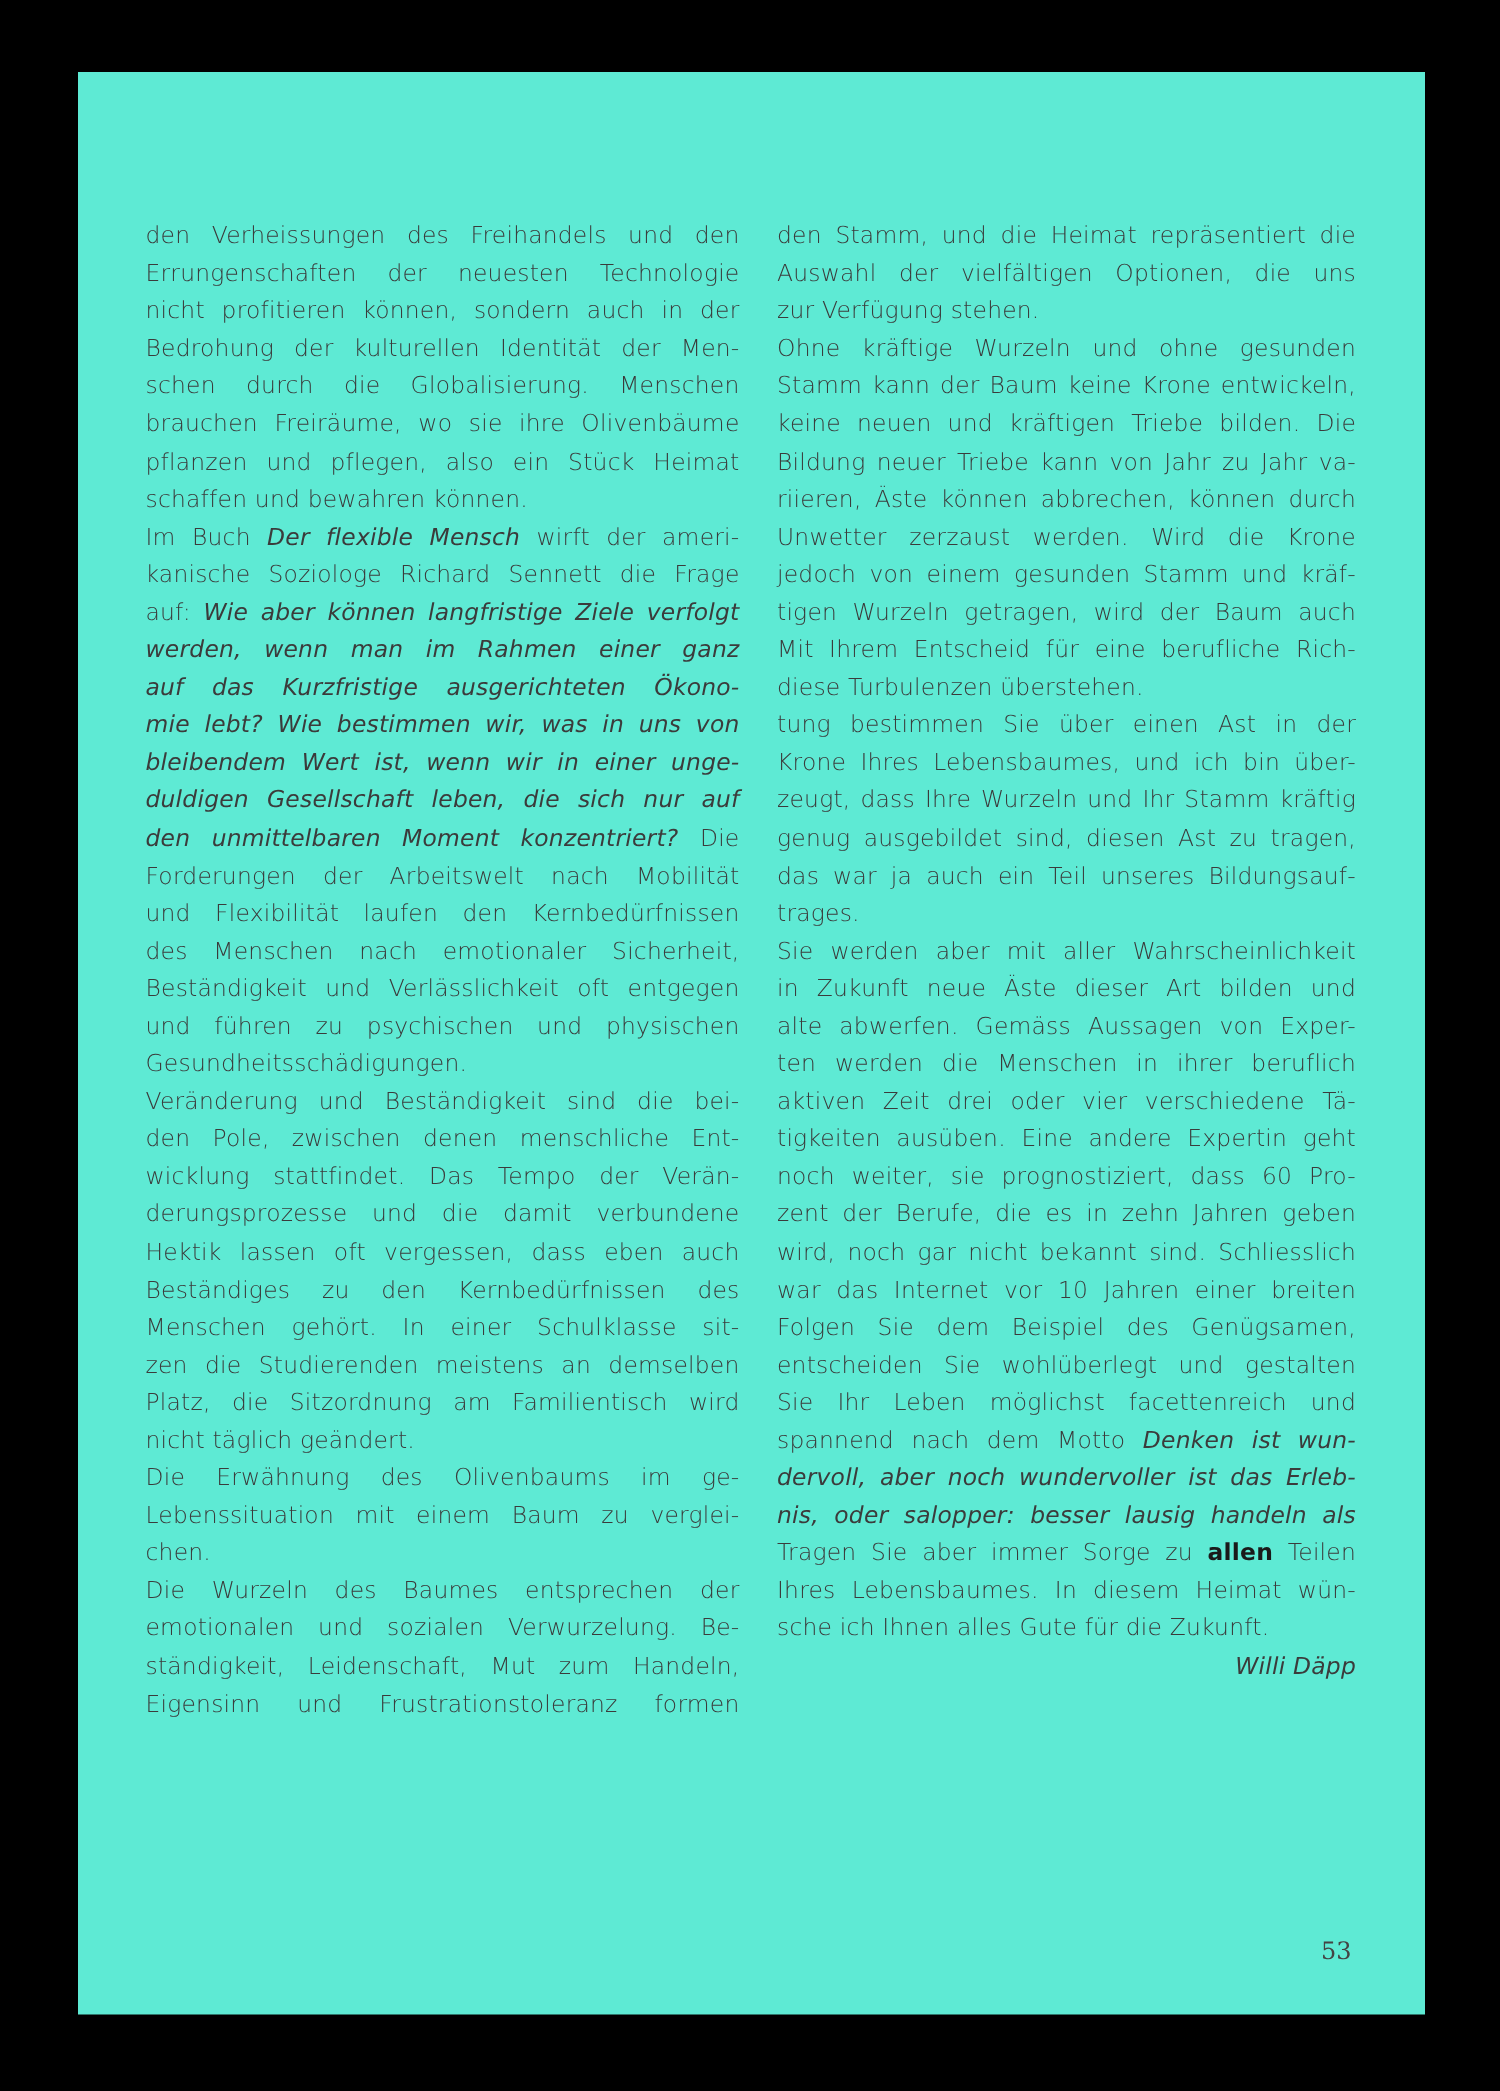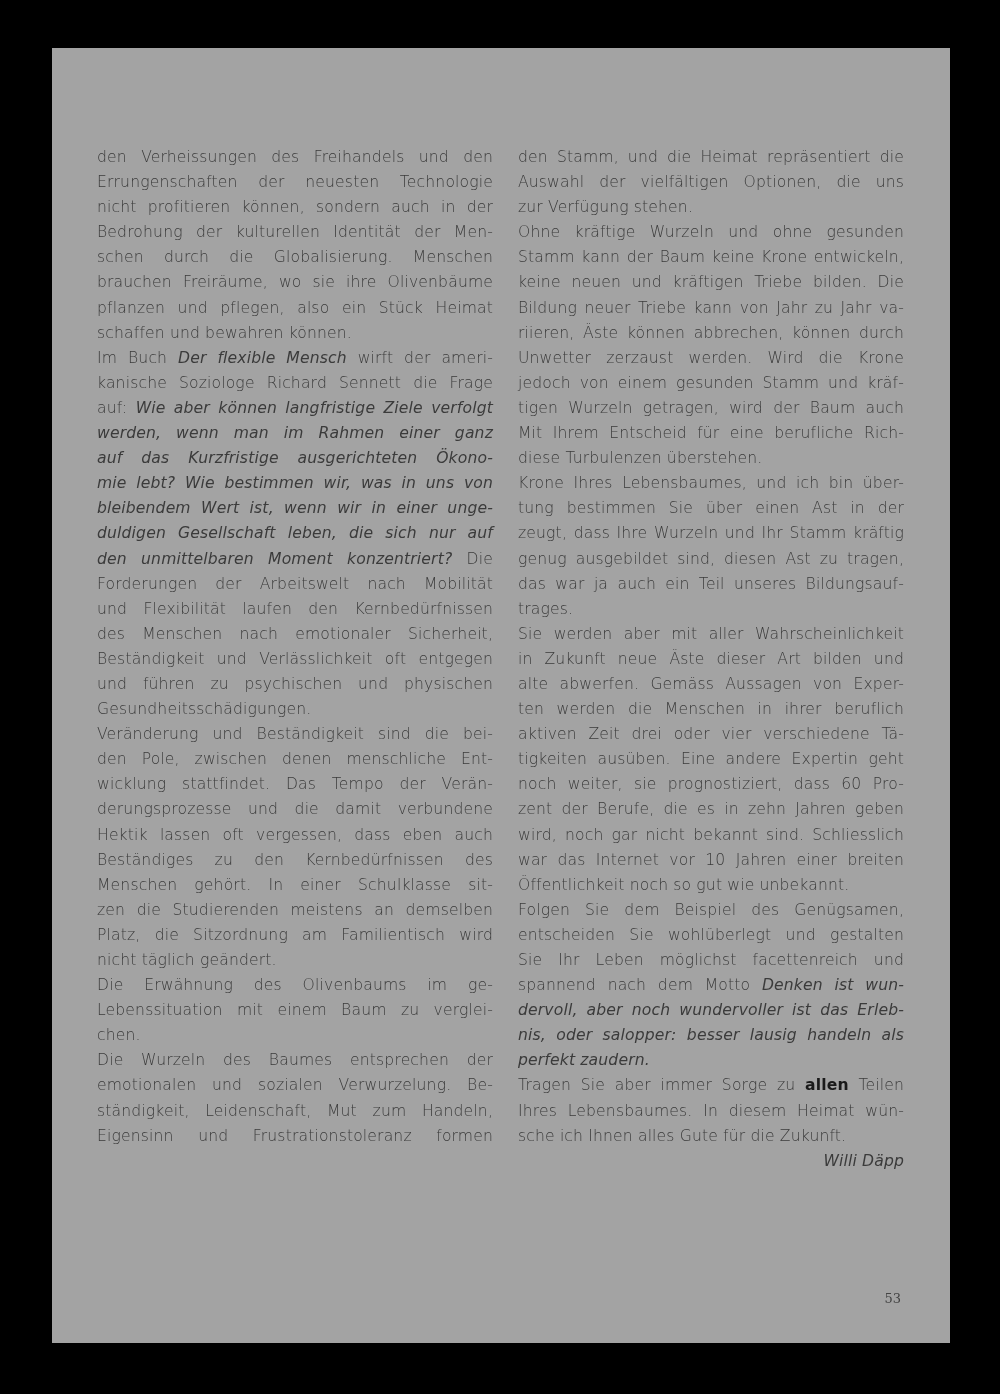--- a/index.html
+++ b/index.html
@@ -6,21 +6,21 @@
   body {
     width: 1000px; height: 1394px;
     background: #000;
     position: relative;
     overflow: hidden;
   }
   .page {
     position: absolute;
     left: 52px; top: 48px;
     width: 898px; height: 1295px;
-    background: #a3a3a3;
+    background: #5eead4;
   }
   .col {
     position: absolute;
     top: 97px;
     font-family: "DejaVu Sans", sans-serif;
     font-size: 15.6px;
     line-height: 25.1px;
     color: #3b3b3b;
     text-align: justify;
     letter-spacing: 0.15px;
@@ -39,21 +39,21 @@
     overflow: visible;
   }
   .line.last { text-align-last: left; }
   .line.signature { text-align-last: right; font-style: italic; }
   em { font-style: italic; }
   strong { font-weight: bold; color: #1a1a1a; }
   .page-number {
     position: absolute;
     right: 49px; top: 1243px;
     font-family: "DejaVu Serif", serif;
-    font-size: 13px;
+    font-size: 16px;
     color: #444;
   }
 </style>
 </head>
 <body>
 
 <div class="page">
   <div class="col left">
       <span class="line">den Verheissungen des Freihandels und den</span>
       <span class="line">Errungenschaften der neuesten Technologie</span>
@@ -103,43 +103,41 @@
       <span class="line">Ohne kräftige Wurzeln und ohne gesunden</span>
       <span class="line">Stamm kann der Baum keine Krone entwickeln,</span>
       <span class="line">keine neuen und kräftigen Triebe bilden. Die</span>
       <span class="line">Bildung neuer Triebe kann von Jahr zu Jahr va-</span>
       <span class="line">riieren, Äste können abbrechen, können durch</span>
       <span class="line">Unwetter zerzaust werden. Wird die Krone</span>
       <span class="line">jedoch von einem gesunden Stamm und kräf-</span>
       <span class="line">tigen Wurzeln getragen, wird der Baum auch</span>
       <span class="line">Mit Ihrem Entscheid für eine berufliche Rich-</span>
       <span class="line last">diese Turbulenzen überstehen.</span>
+      <span class="line">tung bestimmen Sie über einen Ast in der</span>
       <span class="line">Krone Ihres Lebensbaumes, und ich bin über-</span>
-      <span class="line">tung bestimmen Sie über einen Ast in der</span>
       <span class="line">zeugt, dass Ihre Wurzeln und Ihr Stamm kräftig</span>
       <span class="line">genug ausgebildet sind, diesen Ast zu tragen,</span>
       <span class="line">das war ja auch ein Teil unseres Bildungsauf-</span>
       <span class="line last">trages.</span>
       <span class="line">Sie werden aber mit aller Wahrscheinlichkeit</span>
       <span class="line">in Zukunft neue Äste dieser Art bilden und</span>
       <span class="line">alte abwerfen. Gemäss Aussagen von Exper-</span>
       <span class="line">ten werden die Menschen in ihrer beruflich</span>
       <span class="line">aktiven Zeit drei oder vier verschiedene Tä-</span>
       <span class="line">tigkeiten ausüben. Eine andere Expertin geht</span>
       <span class="line">noch weiter, sie prognostiziert, dass 60 Pro-</span>
       <span class="line">zent der Berufe, die es in zehn Jahren geben</span>
       <span class="line">wird, noch gar nicht bekannt sind. Schliesslich</span>
       <span class="line">war das Internet vor 10 Jahren einer breiten</span>
-      <span class="line last">Öffentlichkeit noch so gut wie unbekannt.</span>
       <span class="line">Folgen Sie dem Beispiel des Genügsamen,</span>
       <span class="line">entscheiden Sie wohlüberlegt und gestalten</span>
       <span class="line">Sie Ihr Leben möglichst facettenreich und</span>
       <span class="line"><span>spannend nach dem Motto </span><em>Denken ist wun-</em></span>
       <span class="line"><em>dervoll, aber noch wundervoller ist das Erleb-</em></span>
       <span class="line"><em>nis, oder salopper: besser lausig handeln als</em></span>
-      <span class="line last"><em>perfekt zaudern.</em></span>
       <span class="line"><span>Tragen Sie aber immer Sorge zu </span><strong>allen</strong><span> Teilen</span></span>
       <span class="line">Ihres Lebensbaumes. In diesem Heimat wün-</span>
       <span class="line last">sche ich Ihnen alles Gute für die Zukunft.</span>
       <span class="line signature">Willi Däpp</span>
     </div>
   <div class="page-number">53</div>
 </div>
 
 </body></html>

